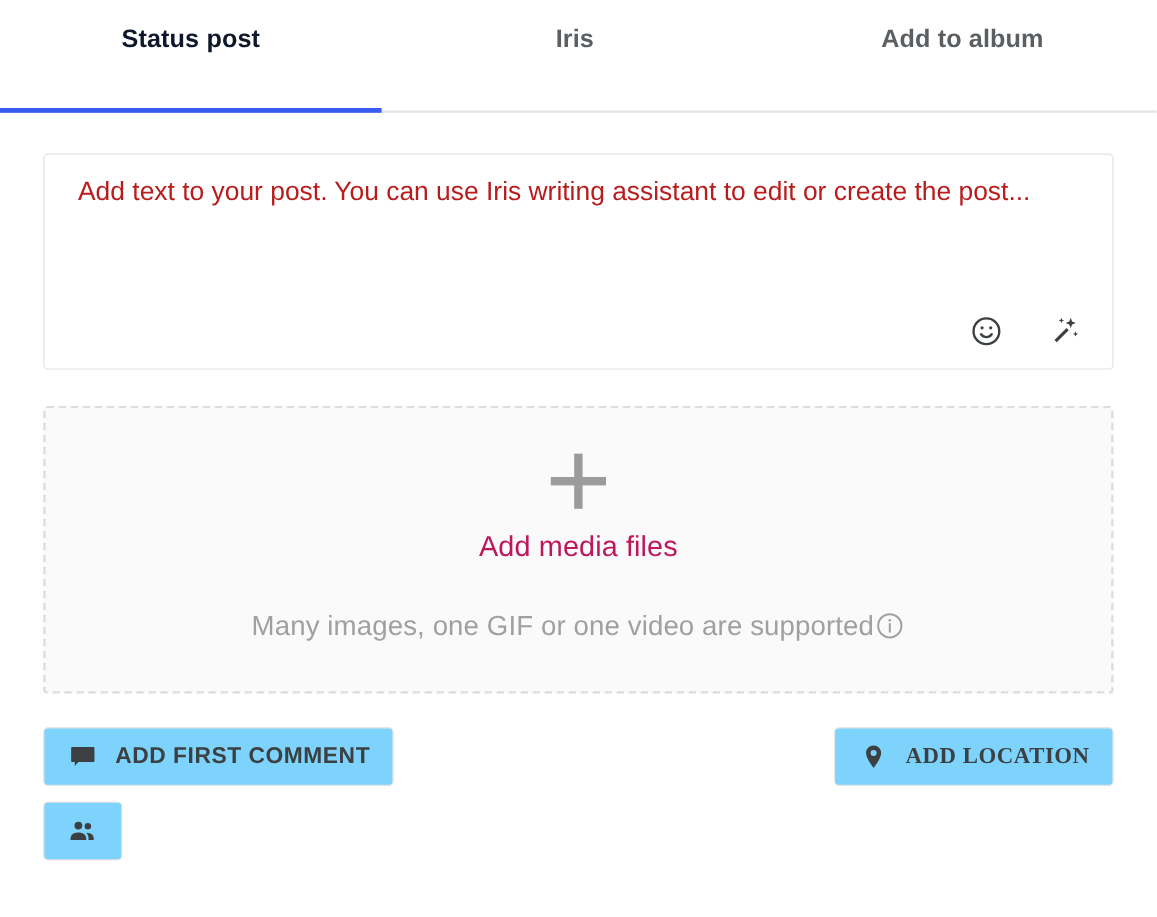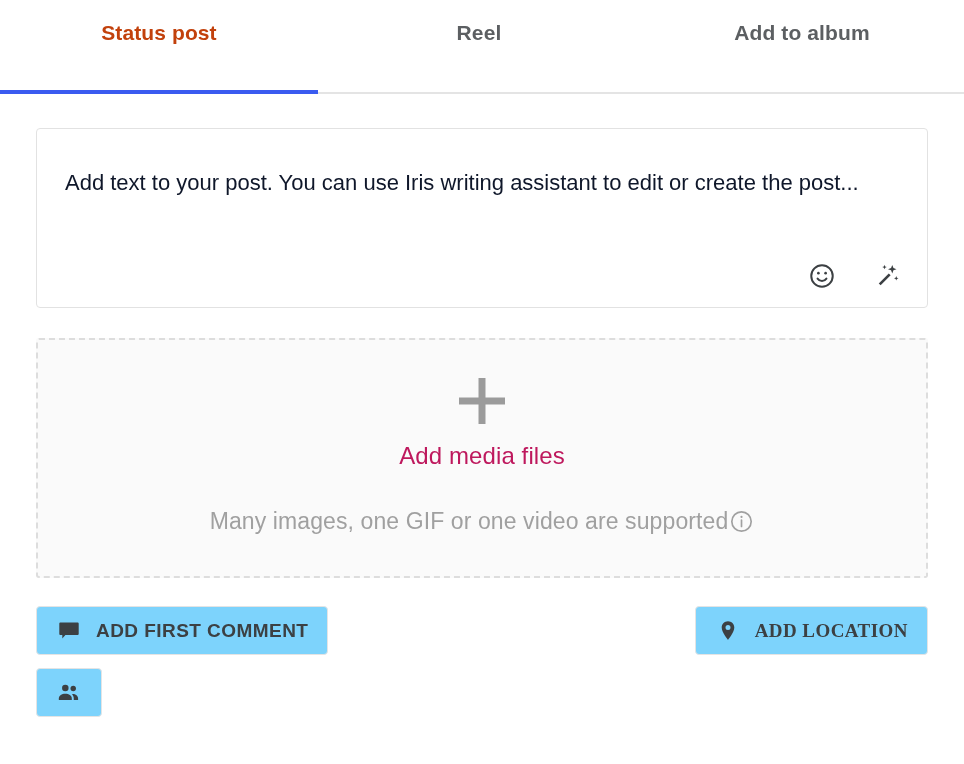--- a/index.html
+++ b/index.html
@@ -46,21 +46,21 @@
     background: transparent;
     border: none;
     padding: 0 0 28px 0;
     cursor: pointer;
     user-select: none;
   }
   .tab-0 { width: 318px; }
   .tab-1 { width: 322px; }
   .tab-2 { width: 324px; }
   .tab.is-active {
-    color: #c2410c;
+    color: #0f172a;
   }
   .tab.is-active::after {
     content: "";
     position: absolute;
     left: 0;
     right: 0;
     bottom: 0;
     height: 4px;
     background: #3a5bf0;
     z-index: 2;
@@ -78,25 +78,25 @@
     margin-top: 34px;
     height: 180px;
     border: 1px solid #e2e2e2;
     border-radius: 4px;
     background: #ffffff;
     box-sizing: border-box;
   }
   .composer-placeholder {
     position: absolute;
     left: 28px;
-    top: 36px;
+    top: 13px;
     right: 44px;
     font-size: 22px;
     line-height: 36px;
-    color: #0f172a;
+    color: #b91c1c;
     white-space: pre-wrap;
     pointer-events: none;
   }
   .composer-input {
     position: absolute;
     inset: 0;
     width: 100%;
     height: 100%;
     border: 0;
     outline: none;
@@ -246,21 +246,21 @@
   }
 </style>
 </head>
 <body>
 
 <div class="tabs-bar">
   <button class="tab tab-0 is-active">
     <span>Status post</span>
   </button>
   <button class="tab tab-1">
-    <span>Reel</span>
+    <span>Iris</span>
   </button>
   <button class="tab tab-2">
     <span>Add to album</span>
   </button>
 </div>
 
 <div class="content">
 
   <div class="composer">
     <div class="composer-placeholder" style="display: block;">Add text to your post. You can use Iris writing assistant to edit or create the post...</div>

